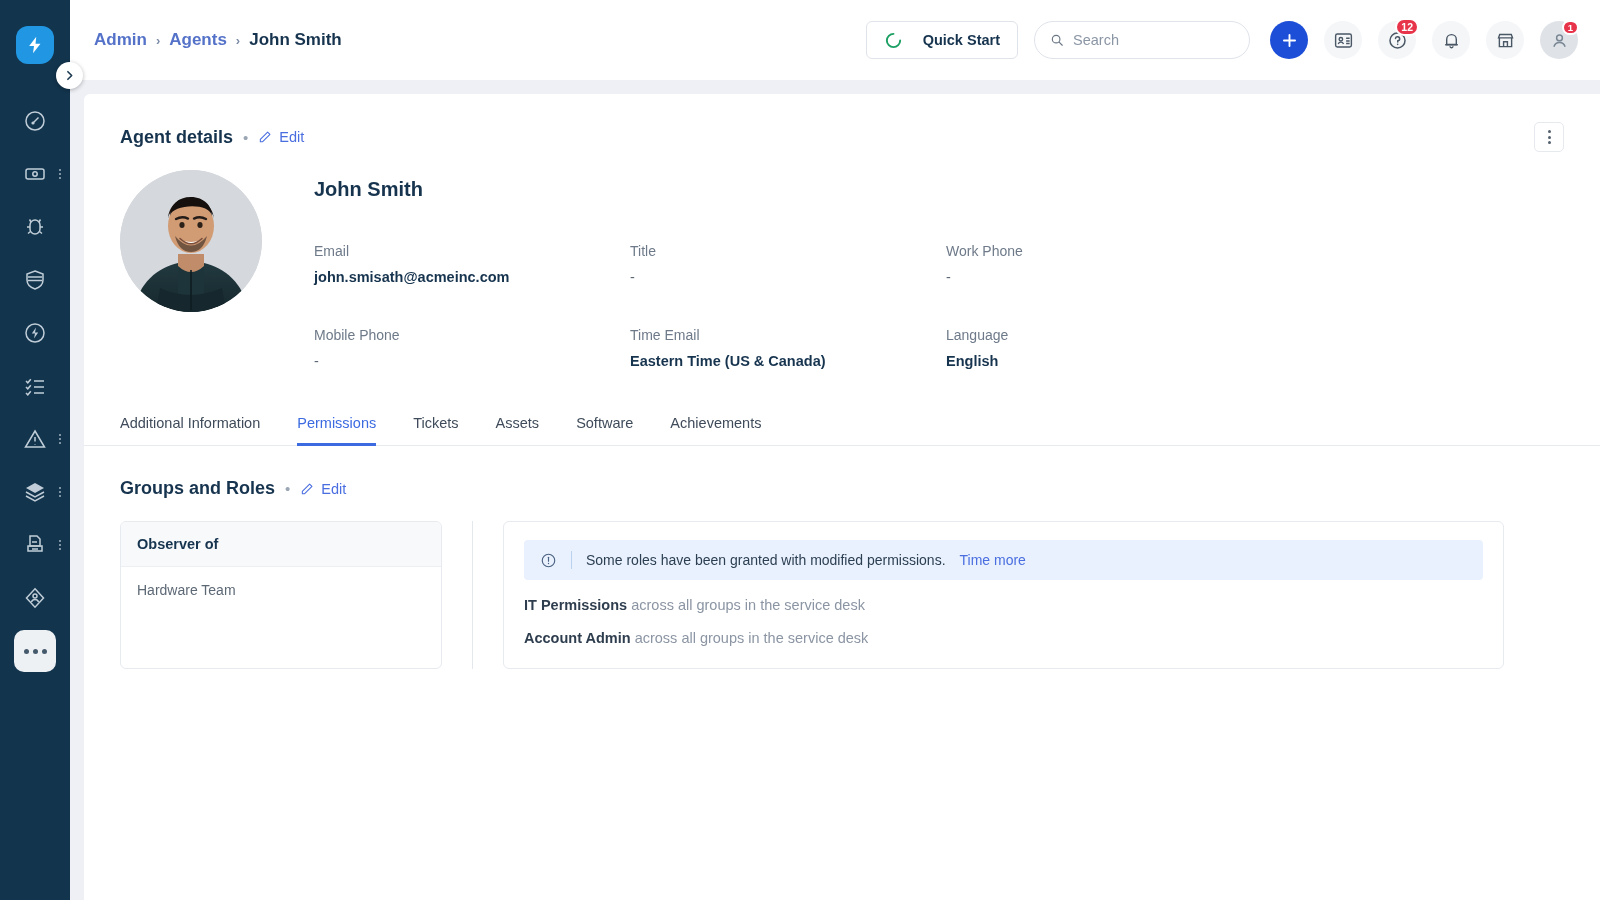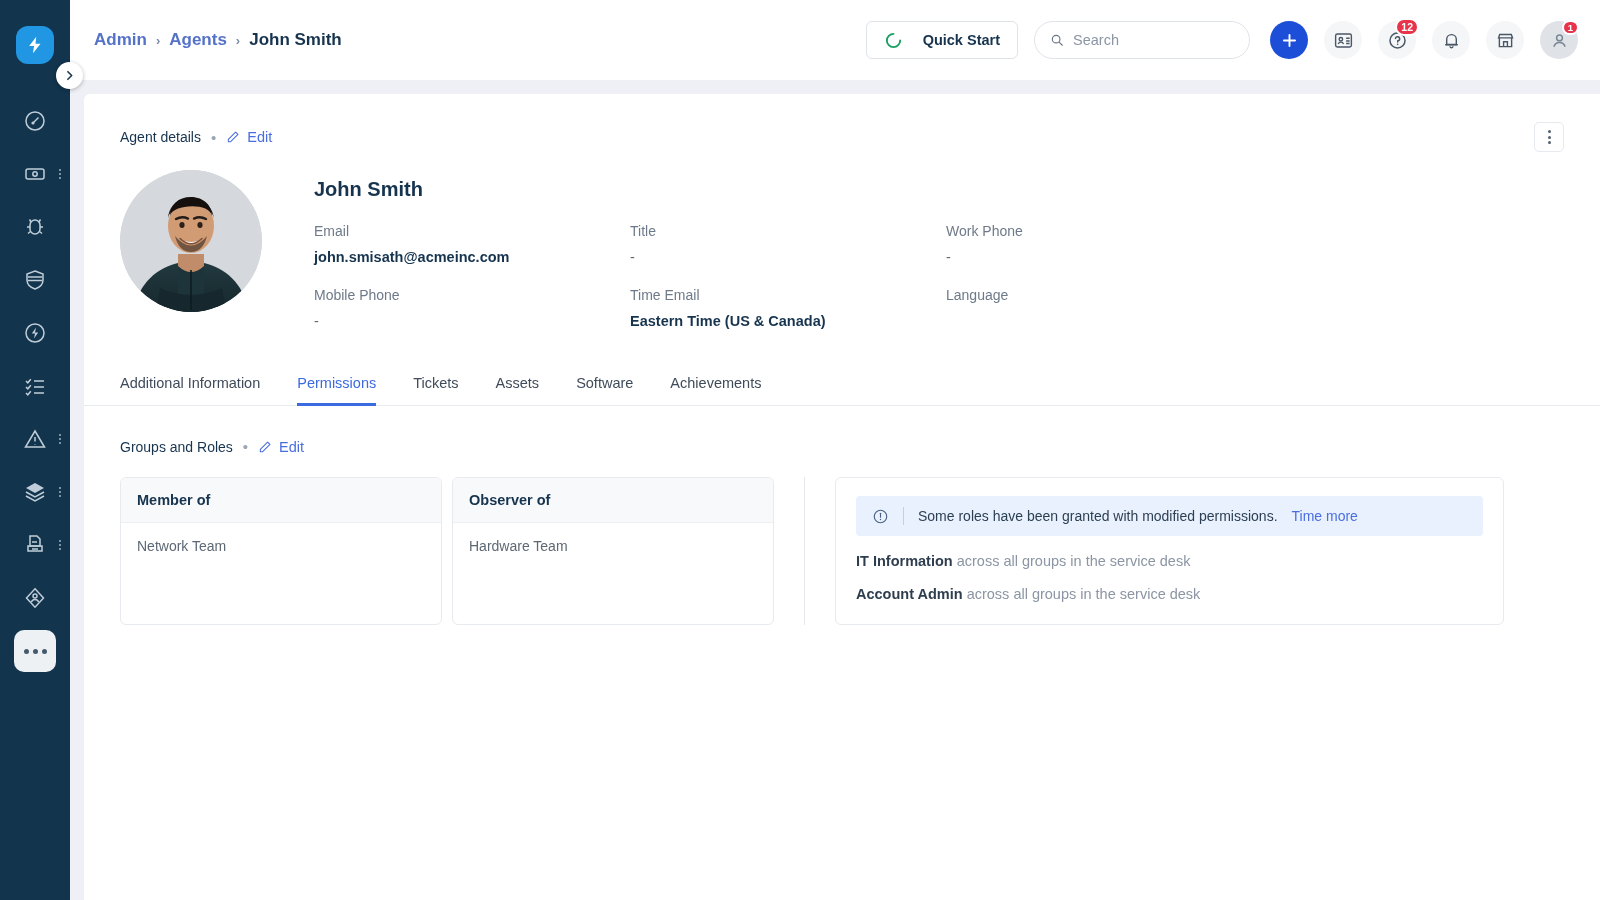--- a/index.html
+++ b/index.html
@@ -112,21 +112,21 @@
   .content { flex: 1 1 auto; overflow: hidden; padding: 14px 0 0 0; background:#eef0f6; }
   .card {
     background: #fff; margin: 0 0 0 14px; margin-right: 0;
     height: 100%;
     border-radius: 6px 0 0 0;
     position: relative;
     padding: 0;
   }
 
   .card-head { display: flex; align-items: center; padding: 28px 30px 0 36px; }
-  .section-title { font-size: 14px; font-weight: normal; color: #17344f; }
+  .section-title { font-size: 18px; font-weight: bold; color: #17344f; }
   .sep-dot { color: #9aa6b4; margin: 0 10px; font-size: 15px; }
   .edit-link { display: flex; align-items: center; gap: 7px; color: #4a6ee0; font-size: 14.5px; cursor: pointer; }
   .kebab-btn {
     margin-left: auto; width: 30px; height: 30px; border-radius: 5px;
     border: 1px solid #e6e9ee; background: #fff;
     display: flex; align-items: center; justify-content: center;
     flex-direction: column; gap: 2.5px; cursor: pointer;
     margin-right: 6px;
   }
   .kebab-btn i { width: 3px; height: 3px; border-radius: 50%; background: #54606d; display:block; }
@@ -134,21 +134,21 @@
   
   .profile { display: flex; padding: 18px 36px 0 36px; gap: 0; }
   .avatar-big {
     width: 142px; height: 142px; border-radius: 50%;
     background: #d2d6da; overflow: hidden; flex: 0 0 142px;
     position: relative;
   }
   .profile-info { flex: 1 1 auto; padding-left: 52px; padding-top: 8px; }
   .person-name { font-size: 20px; font-weight: bold; color: #17344f; margin-bottom: 22px; }
   .field-grid { display: grid; grid-template-columns: 316px 316px 1fr; row-gap: 22px; }
-  .field-label { font-size: 14px; color: #6e7a89; margin-bottom: 10px; }
+  .field-label { font-size: 14px; color: #6e7a89; margin-bottom: 10px; margin-top: 20px; }
   .field-value { font-size: 14.5px; font-weight: bold; color: #17344f; }
   .field-value.empty { font-weight: normal; color: #5d6875; }
 
   
   .tabs {
     display: flex; gap: 3px; padding: 0 36px;
     border-bottom: 1px solid #e7eaee; margin-top: 32px;
   }
   .tab {
     font-size: 14.5px; color: #3f4b5a; padding: 13px 0 12px 0; margin-right: 34px;
@@ -456,20 +456,21 @@
               <div>
                 <div class="field-label">Mobile Phone</div>
                 <div class="field-value empty">-</div>
               </div>
               <div>
                 <div class="field-label">Time Email</div>
                 <div class="field-value">Eastern Time (US &amp; Canada)</div>
               </div>
               <div>
                 <div class="field-label">Language</div>
+                <div class="field-value">English</div>
               </div>
             </div>
           </div>
         </div>
 
         <div class="tabs">
           <div class="tab">Additional Information</div>
           <div class="tab active">Permissions</div>
           <div class="tab">Tickets</div>
           <div class="tab">Assets</div>
@@ -482,24 +483,20 @@
           <span class="sep-dot">•</span>
           <span class="edit-link">
             <svg width="14" height="14" viewBox="0 0 24 24" fill="none" stroke="#4a6ee0" stroke-width="1.8" stroke-linecap="round" stroke-linejoin="round">
               <path d="M16.5 3.5 L20.5 7.5 L8 20 H4 V16 z"></path>
             </svg>
             <span>Edit</span>
           </span>
         </div>
 
         <div class="panels">
-          <div class="list-card">
-            <div class="list-card-head">Member of</div>
-            <div class="list-card-body">Network Team</div>
-          </div>
 
           <div class="list-card">
             <div class="list-card-head">Observer of</div>
             <div class="list-card-body">Hardware Team</div>
           </div>
 
           <div class="divider-v"></div>
 
           <div class="roles-card">
             <div class="info-banner">
@@ -507,21 +504,21 @@
                 <circle cx="12" cy="12" r="8.8"></circle>
                   <path d="M12 7.4 V13" stroke-linecap="round"></path>
                 <circle cx="12" cy="16.2" r=".95" fill="#4a6080" stroke="none"></circle>
               </svg>
               <span class="bar"></span>
               <span>Some roles have been granted with modified permissions.</span>
               <span class="know-more">Time more</span>
             </div>
 
             <div class="role-line">
-              <b>IT Information</b>
+              <b>IT Permissions</b>
               <span>across all groups in the service desk</span>
             </div>
             <div class="role-line">
               <b>Account Admin</b>
               <span>across all groups in the service desk</span>
             </div>
           </div>
         </div>
 
       </div>

